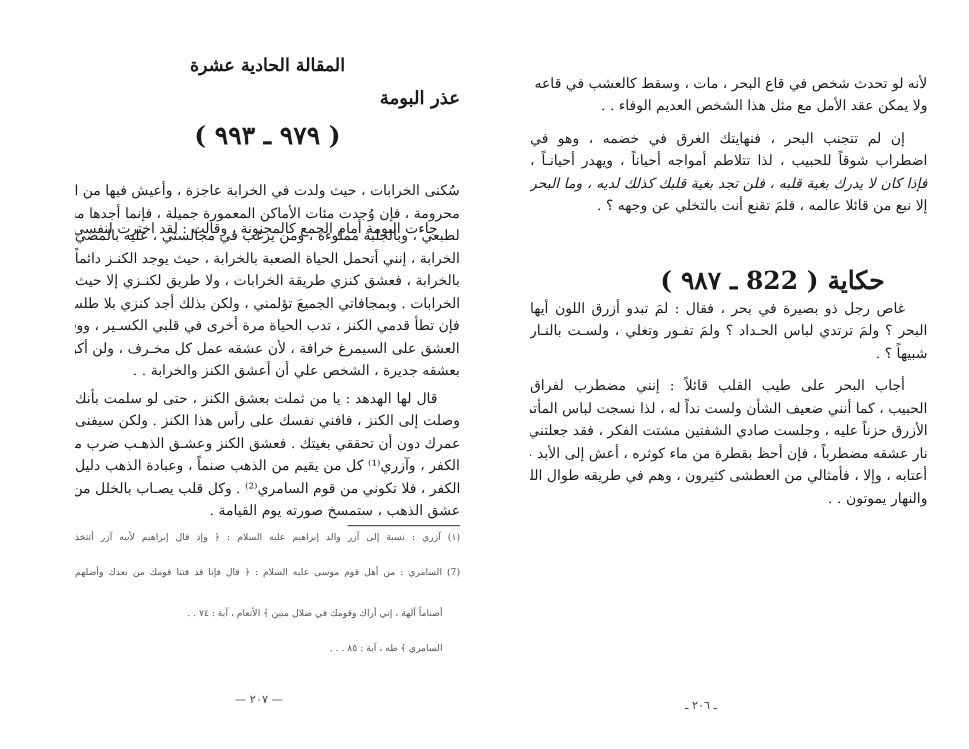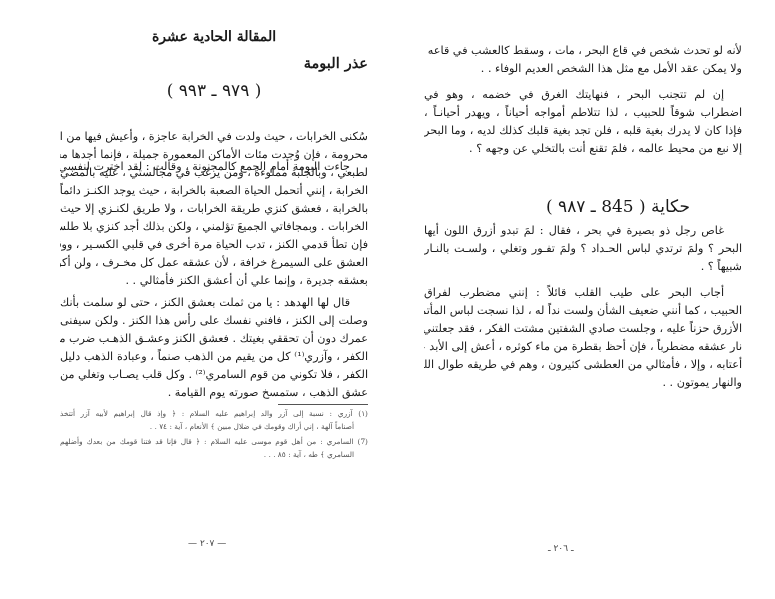--- a/index.html
+++ b/index.html
@@ -1,88 +1,88 @@
 <!DOCTYPE html>
 <html><head>
 <meta charset="utf-8">
 <style>
   html, body { margin: 0; padding: 0; }
   body {
     width: 775px; height: 599px; background: #ffffff; overflow: hidden;
     position: relative; font-family: "DejaVu Serif", serif; color: #1a1a1a;
   }
-  .page { position: absolute; top: 0; height: 507px; }
+  .page { position: absolute; top: 16px; height: 507px; }
   .page-left { left: 0; width: 388px; }
   .page-right { left: 388px; width: 387px; }
   .col { position: absolute; direction: rtl; text-align: justify; }
   .page-left .col { left: 60px; width: 308px; top: 0; }
   .page-right .col { left: 36px; width: 318px; top: 0; }
   .line {
     position: absolute; right: 0; left: 0; white-space: nowrap; overflow: hidden;
     font-size: 11.2px; line-height: 18px; height: 18px; text-align: justify;
     text-align-last: justify;
   }
   .line.last { text-align-last: right; }
   .line.indent { padding-right: 18px; }
   .title { position: absolute; left: 0; right: 0; text-align: center; direction: rtl; white-space: nowrap; }
   .t1 { font-size: 14px; font-weight: bold; }
   .t2 { font-size: 14.5px; font-weight: bold; }
-  .t3 { font-size: 17px; font-weight: normal; letter-spacing: 1px; }
+  .t3 { font-size: 20px; font-weight: bold; letter-spacing: 1px; }
   .fn-rule { position: absolute; height: 1px; background: #555; }
   .fn { position: absolute; right: 0; left: 0; white-space: nowrap; overflow: hidden;
         font-size: 7.4px; line-height: 12px; height: 12px; color: #555; text-align: justify; text-align-last: justify; }
-  .fn.last { text-align-last: right; }
+  .fn.last { text-align-last: right; margin-top: 48px; }
   .pagenum { position: absolute; font-size: 9px; color: #444; direction: rtl; white-space: nowrap; }
 </style>
 </head>
 <body>
 
 <div class="page page-left">
   <div class="col">
     <div class="title t1" style="top:28px;">المقالة الحادية عشرة</div>
     <div class="title t2" style="top:54px;text-align:right;">عذر البومة</div>
     <div class="title t3" style="top:80px;">( ٩٧٩ ـ ٩٩٣ )</div>
 
     <div class="line indent" style="top:110px;margin-top:48px;">جاءت البومة أمام الجمع كالمجنونة ، وقالت : لقد اخترت لنفسي</div>
     <div class="line" style="top:128px;">سُكنى الخرابات ، حيث ولدت في الخرابة عاجزة ، وأعيش فيها من الخمر</div>
     <div class="line" style="top:146px;">محرومة ، فإن وُجدت مئات الأماكن المعمورة جميلة ، فإنما أجدها مخالفة</div>
     <div class="line" style="top:164px;">لطبعي ، وبالجلبة مملوءة ، ومن يرغب في مجالستي ، عليه بالمضي ثملاً نحو</div>
     <div class="line" style="top:182px;">الخرابة ، إنني أتحمل الحياة الصعبة بالخرابة ، حيث يوجد الكنـز دائماً</div>
     <div class="line" style="top:200px;">بالخرابة ، فعشق كنزي طريقة الخرابات ، ولا طريق لكنـزي إلا حيث</div>
     <div class="line" style="top:218px;">الخرابات . وبمجافاتي الجميعَ تؤلمني ، ولكن بذلك أجد كنزي بلا طلسم .</div>
     <div class="line" style="top:236px;">فإن تطأ قدمي الكنز ، تدب الحياة مرة أخرى في قلبي الكسـير ، ووقفُ</div>
     <div class="line" style="top:254px;">العشق على السيمرغ خرافة ، لأن عشقه عمل كل مخـرف ، ولن أكون</div>
-    <div class="line last" style="top:272px;">بعشقه جديرة ، وإنما علي أن أعشق الكنز فأمثالي . .</div>
+    <div class="line last" style="top:272px;">بعشقه جديرة ، الشخص علي أن أعشق الكنز والخرابة . .</div>
     <div class="line indent" style="top:294px;">قال لها الهدهد : يا من ثملت بعشق الكنز ، حتى لو سلمت بأنك</div>
     <div class="line" style="top:312px;">وصلت إلى الكنز ، فافني نفسك على رأس هذا الكنز . ولكن سيفنى</div>
     <div class="line" style="top:330px;">عمرك دون أن تحققي بغيتك . فعشق الكنز وعشـق الذهـب ضرب من</div>
     <div class="line" style="top:348px;">الكفر ، وآزري⁽¹⁾ كل من يقيم من الذهب صنماً ، وعبادة الذهب دليل</div>
-    <div class="line" style="top:366px;">الكفر ، فلا تكوني من قوم السامري⁽²⁾ . وكل قلب يصـاب وتغلي من</div>
+    <div class="line" style="top:366px;">الكفر ، فلا تكوني من قوم السامري⁽²⁾ . وكل قلب يصـاب بالخلل من</div>
     <div class="line last" style="top:384px;">عشق الذهب ، ستمسخ صورته يوم القيامة .</div>
 
     <div class="fn-rule" style="top:404px; right:0; width:90px;"></div>
     <div class="fn" style="top:408px;">(١) آزري : نسبة إلى آزر والد إبراهيم عليه السلام : ﴿ وإذ قال إبراهيم لأبيه آزر أتتخذ</div>
     <div class="fn last" style="top:421px; padding-right:14px;">أصناماً آلهة ، إني أراك وقومك في ضلال مبين ﴾ الأنعام ، آية : ٧٤ . .</div>
     <div class="fn" style="top:436px;">(7) السامري : من أهل قوم موسى عليه السلام : ﴿ قال فإنا قد فتنا قومك من بعدك وأضلهم</div>
     <div class="fn last" style="top:449px; padding-right:14px;">السامري ﴾ طه ، آية : ٨٥ . . .</div>
   </div>
   <div class="pagenum" style="top:538px; left:188px;">— ٢٠٧ —</div>
 </div>
 
 <div class="page page-right">
   <div class="col">
     <div class="line" style="top:42px;">لأنه لو تحدث شخص في قاع البحر ، مات ، وسقط كالعشب في قاعه ،</div>
     <div class="line last" style="top:60px;">ولا يمكن عقد الأمل مع مثل هذا الشخص العديم الوفاء . .</div>
 
     <div class="line indent" style="top:86px;">إن لم تتجنب البحر ، فنهايتك الغرق في خضمه ، وهو في</div>
     <div class="line" style="top:104px;">اضطراب شوقاً للحبيب ، لذا تتلاطم أمواجه أحياناً ، ويهدر أحيانـاً ،</div>
-    <div class="line" style="top:122px;">فإذا كان لا يدرك بغية قلبه ، فلن تجد بغية قلبك كذلك لديه ، وما البحر</div>
-    <div class="line last" style="top:140px;">إلا نبع من محيط عالمه ، فلمَ تقنع أنت بالتخلي عن وجهه ؟ .</div>
+    <div class="line" style="top:122px;font-style:italic;">فإذا كان لا يدرك بغية قلبه ، فلن تجد بغية قلبك كذلك لديه ، وما البحر</div>
+    <div class="line last" style="top:140px;">إلا نبع من قائلا عالمه ، فلمَ تقنع أنت بالتخلي عن وجهه ؟ .</div>
 
-    <div class="title t3" style="top:196px; left:70px; right:0;">حكاية ( 845 ـ ٩٨٧ )</div>
+    <div class="title t3" style="top:196px; left:70px; right:0;">حكاية ( 822 ـ ٩٨٧ )</div>
 
     <div class="line indent" style="top:222px;">غاص رجل ذو بصيرة في بحر ، فقال : لمَ تبدو أزرق اللون أيها</div>
     <div class="line" style="top:240px;">البحر ؟ ولمَ ترتدي لباس الحـداد ؟ ولمَ تفـور وتغلي ، ولسـت بالنـار</div>
     <div class="line last" style="top:258px;">شبيهاً ؟ .</div>
 
     <div class="line indent" style="top:284px;">أجاب البحر على طيب القلب قائلاً : إنني مضطرب لفراق</div>
     <div class="line" style="top:302px;">الحبيب ، كما أنني ضعيف الشأن ولست نداً له ، لذا نسجت لباس المأتم</div>
     <div class="line" style="top:320px;">الأزرق حزناً عليه ، وجلست صادي الشفتين مشتت الفكر ، فقد جعلتني</div>
     <div class="line" style="top:338px;">نار عشقه مضطرباً ، فإن أحظ بقطرة من ماء كوثره ، أعش إلى الأبد على</div>
     <div class="line" style="top:356px;">أعتابه ، وإلا ، فأمثالي من العطشى كثيرون ، وهم في طريقه طوال الليل</div>

